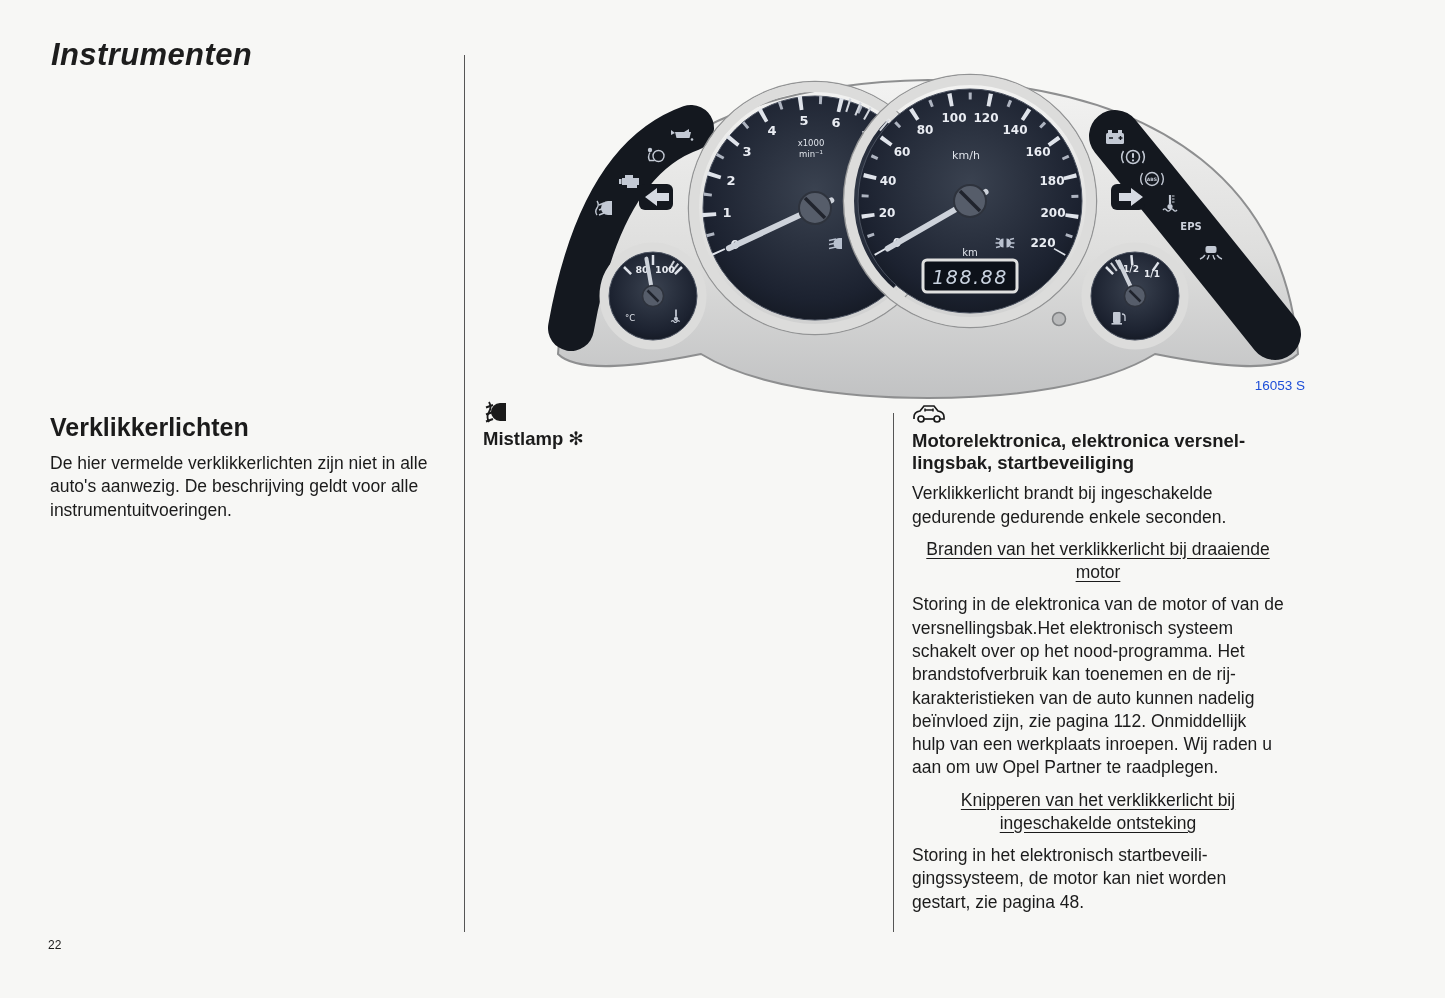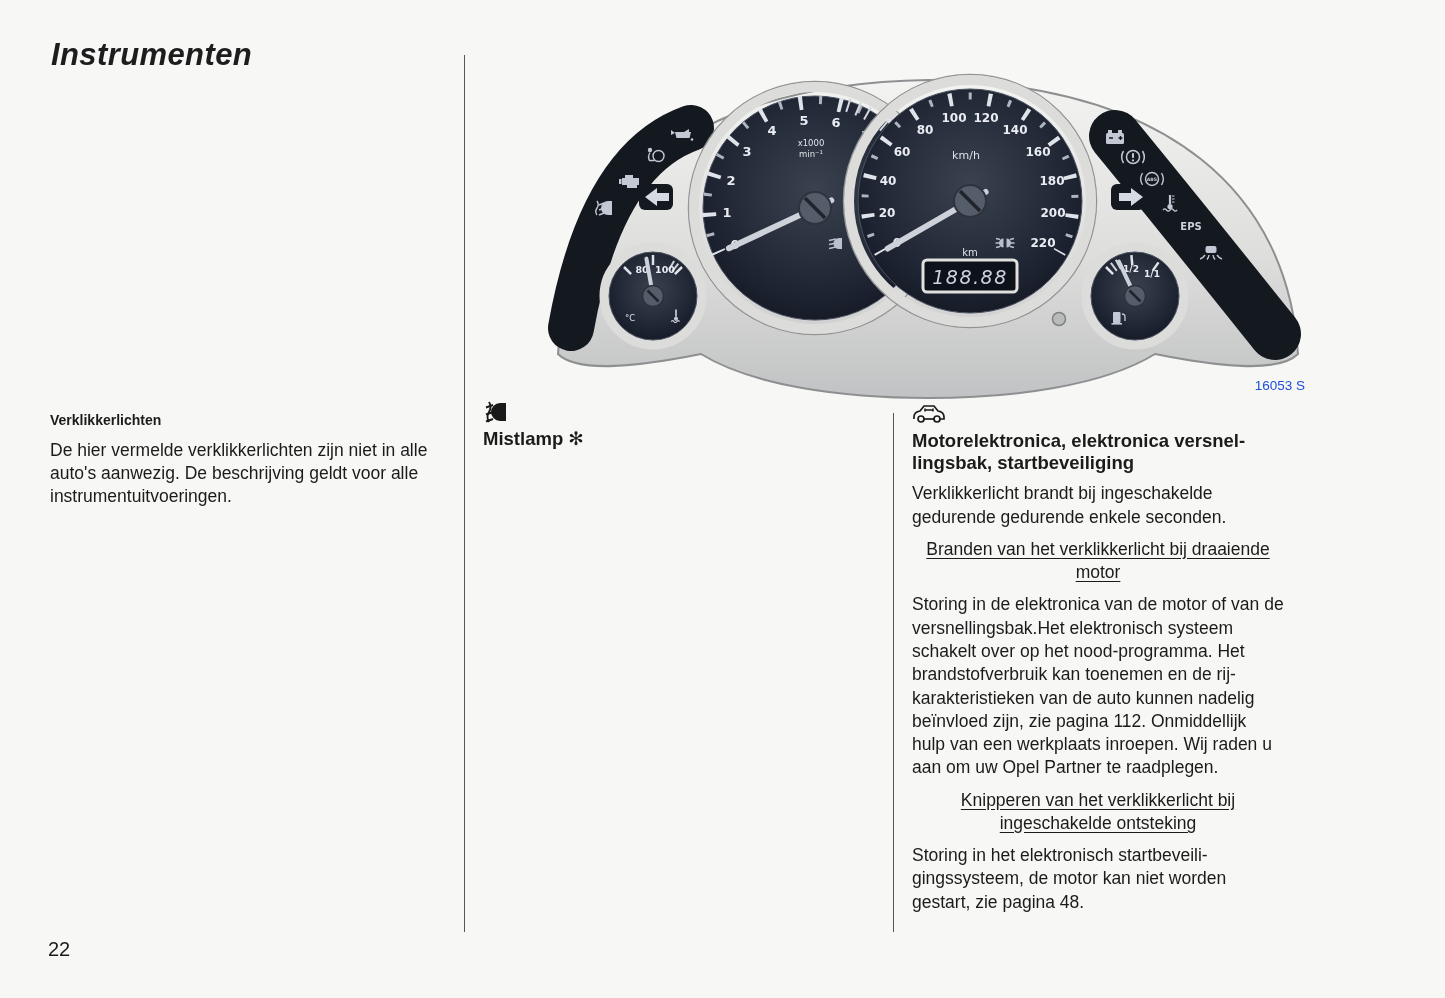--- a/index.html
+++ b/index.html
@@ -11,27 +11,27 @@
   .title{position:absolute;left:50px;top:36px;font-size:31px;font-weight:bold;margin:1px;letter-spacing:.4px;color:#1d1d1d;font-style:italic;}
   .vline{position:absolute;width:1px;background:#555;}
   .vline1{left:464px;top:55px;height:877px;}
   .vline2{left:893px;top:413px;height:519px;}
   figure.cluster{position:absolute;left:543px;top:56px;width:772px;height:348px;margin:0;}
   figcaption{position:absolute;right:10px;top:322px;font-size:13.5px;color:#1d4ed8;}
   .col{position:absolute;font-size:17.5px;line-height:1.33;color:#1b1b1b;}
   .col-left{left:50px;top:412px;width:392px;}
   .col-mid{left:483px;top:400px;width:382px;}
   .col-right{left:912px;top:402px;width:372px;}
-  .col h2{font-size:14px;margin:0 0 10px;line-height:1.2;font-family:"Liberation Sans","DejaVu Sans",sans-serif;}
+  .col h2{font-size:25px;margin:0 0 10px;line-height:1.2;font-family:"Liberation Sans","DejaVu Sans",sans-serif;}
   .col-mid h2,.col-right h2{font-size:18.5px;margin:2px 0 8px;}
   .col p{margin:0 0 9px;}
   .subhead{text-decoration:underline;text-underline-offset:3px;margin:15px 0 8px;text-align:center;}
   .icon-line{height:26px;margin-bottom:2px;}
   .heading-line{display:block;}
-  .pagenum{position:absolute;left:48px;top:938px;font-size:20px;}
+  .pagenum{position:absolute;left:48px;top:938px;font-size:12px;}
   svg text{font-family:"DejaVu Sans",sans-serif;}
 </style>
 </head>
 <body>
 
 <div class="page">
 
   <h1 class="title">Instrumenten</h1>
 
   <div class="vline vline1"></div>

